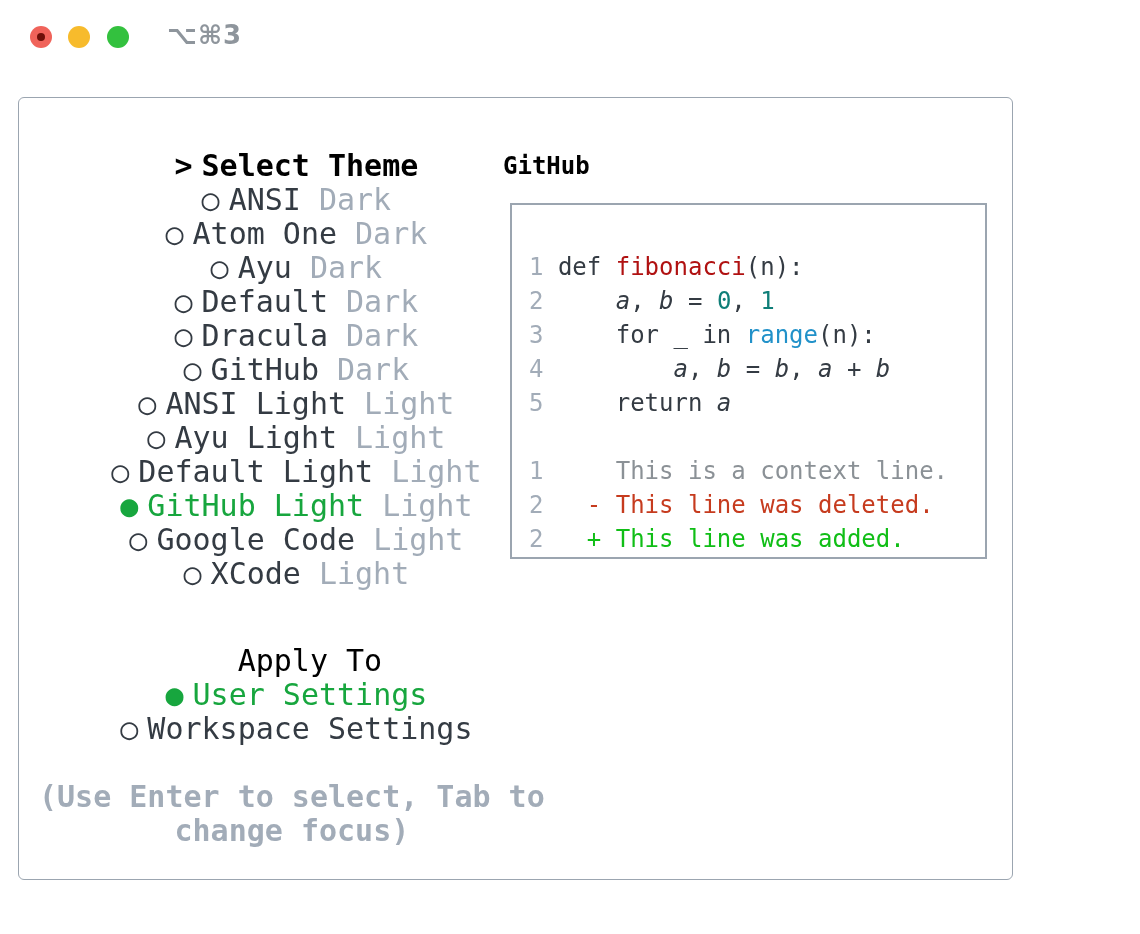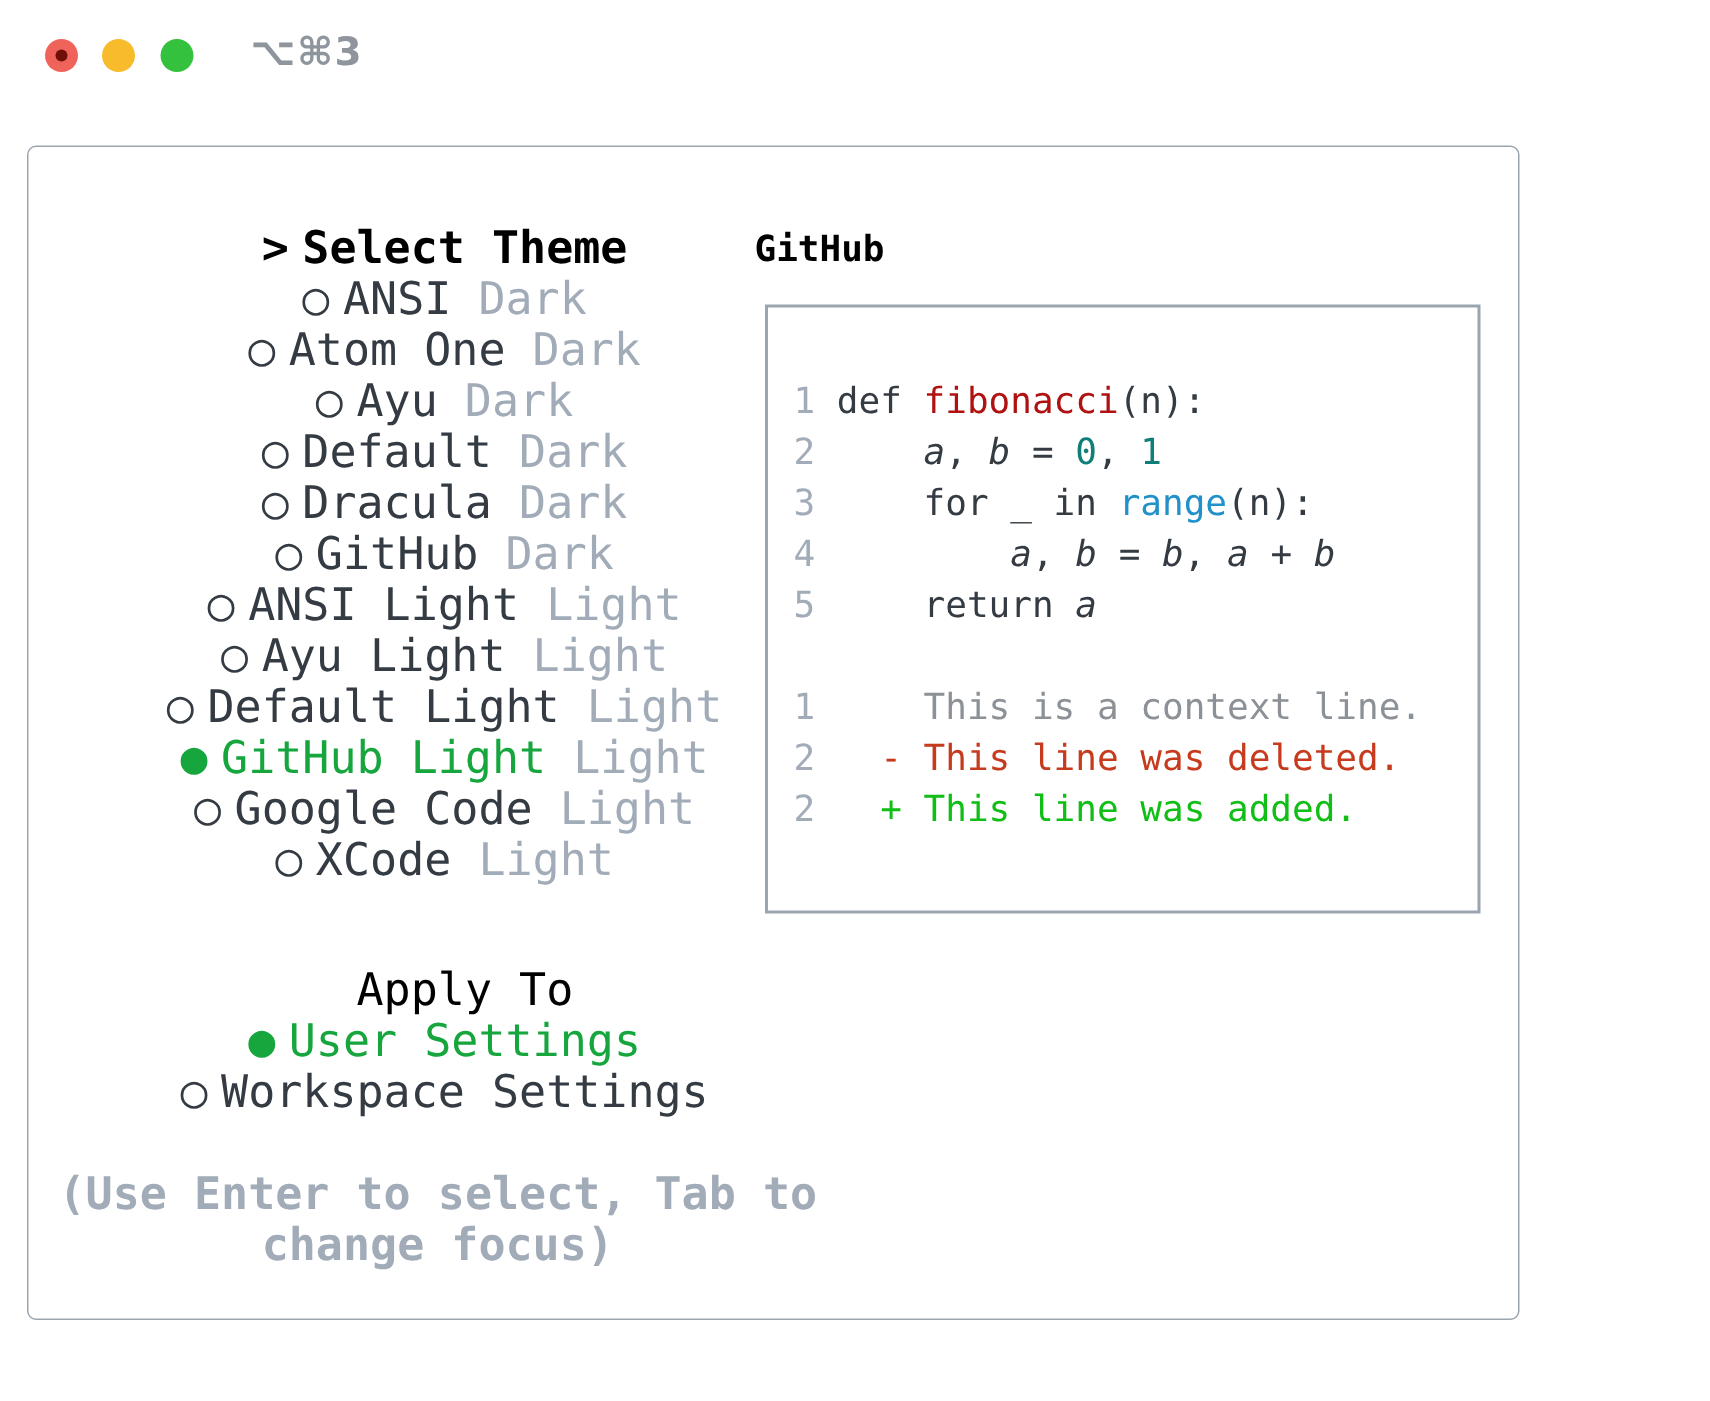--- a/index.html
+++ b/index.html
@@ -27,21 +27,21 @@
   .prefix { display:inline-block; width:2ch; }
   .header-row { font-weight:bold; color:var(--heading); }
   .apply-header-row { color:var(--heading);margin-top:19px; }
   .variant { color:var(--muted); margin-left:1ch;margin-top:20px; }
   .row.selected .name, .row.selected .bullet { color:var(--selected); }
   .row.hint { color:var(--muted);font-weight:bold; }
 
   
   .preview-header { position:absolute; left:484px; top:51px; height:34px; line-height:34px;
                     font-size:24px; font-weight:bold; color:var(--heading); }
-  .preview-box { position:absolute; left:491px; top:105px; width:477px; height:406px;
+  .preview-box { position:absolute; left:491px; top:105px; width:477px; height:356px;
                  border:2px solid var(--border); background:#fff; }
   .code { position:absolute; left:17px; top:45px; font-size:24px; white-space:pre; }
   .code-line { height:34px; line-height:34px; }
   .ln       { color:var(--muted); }
   .code-seg { color:var(--text); }
   .func     { color:var(--func); }
   .numlit   { color:var(--numlit); }
   .builtin  { color:var(--builtin); }
   .var      { color:var(--text); font-style:italic; }
   .ctx      { color:var(--ctx); }

